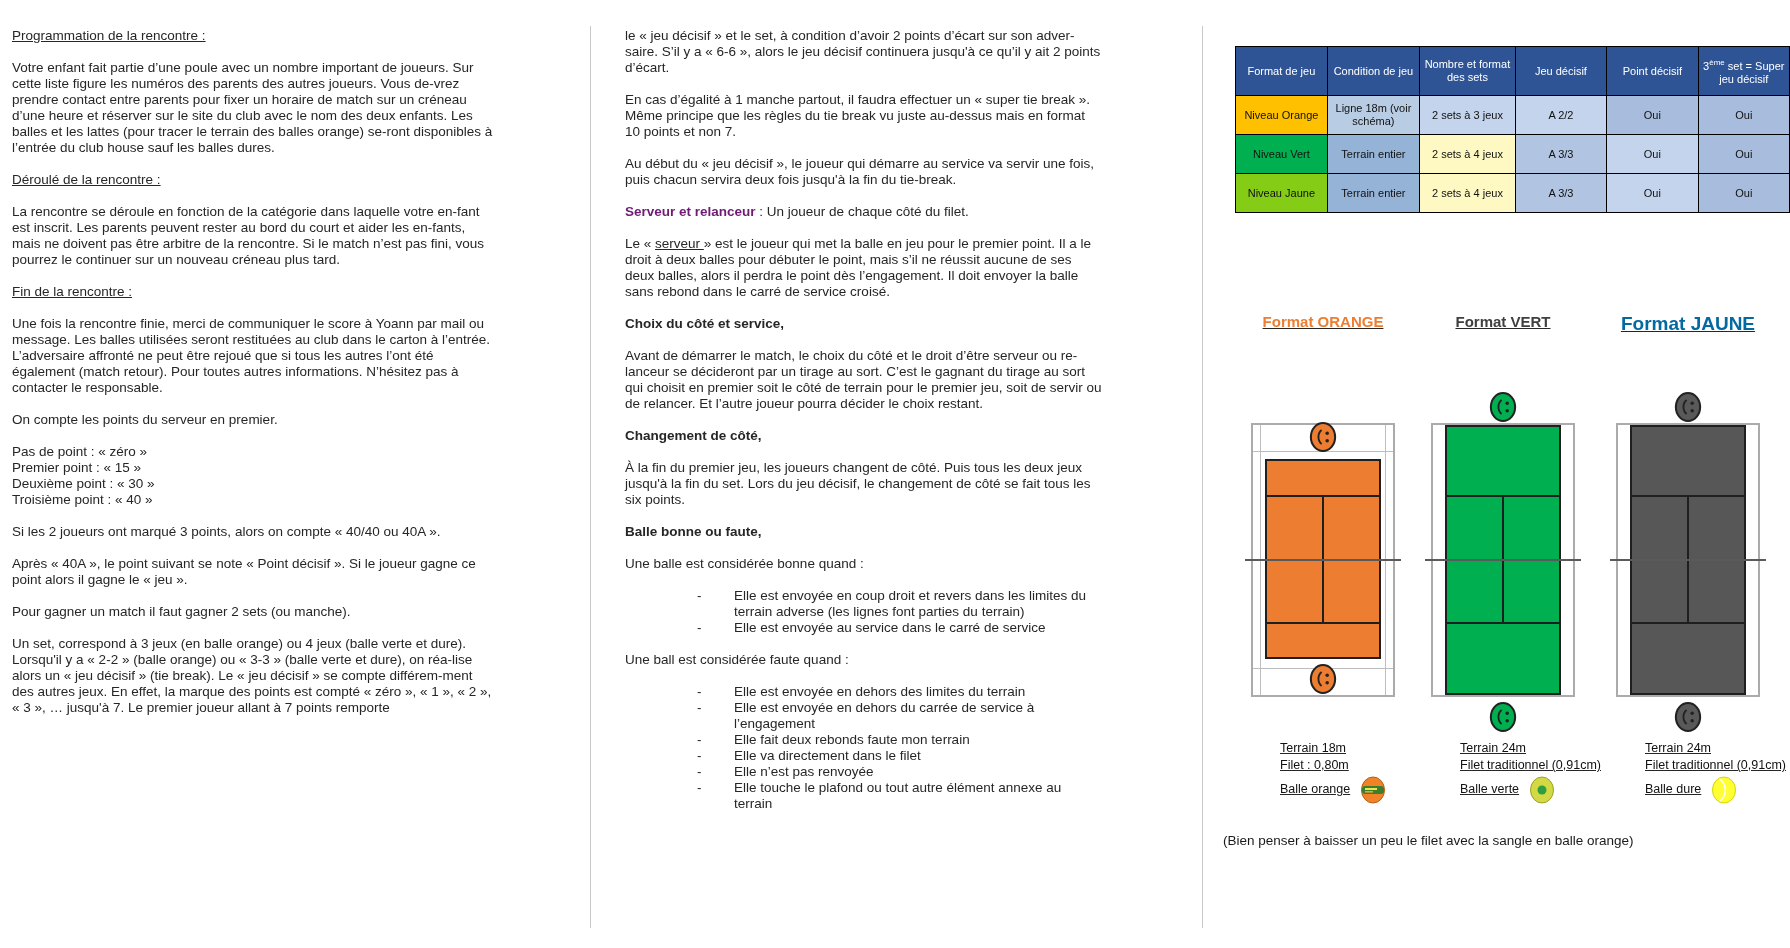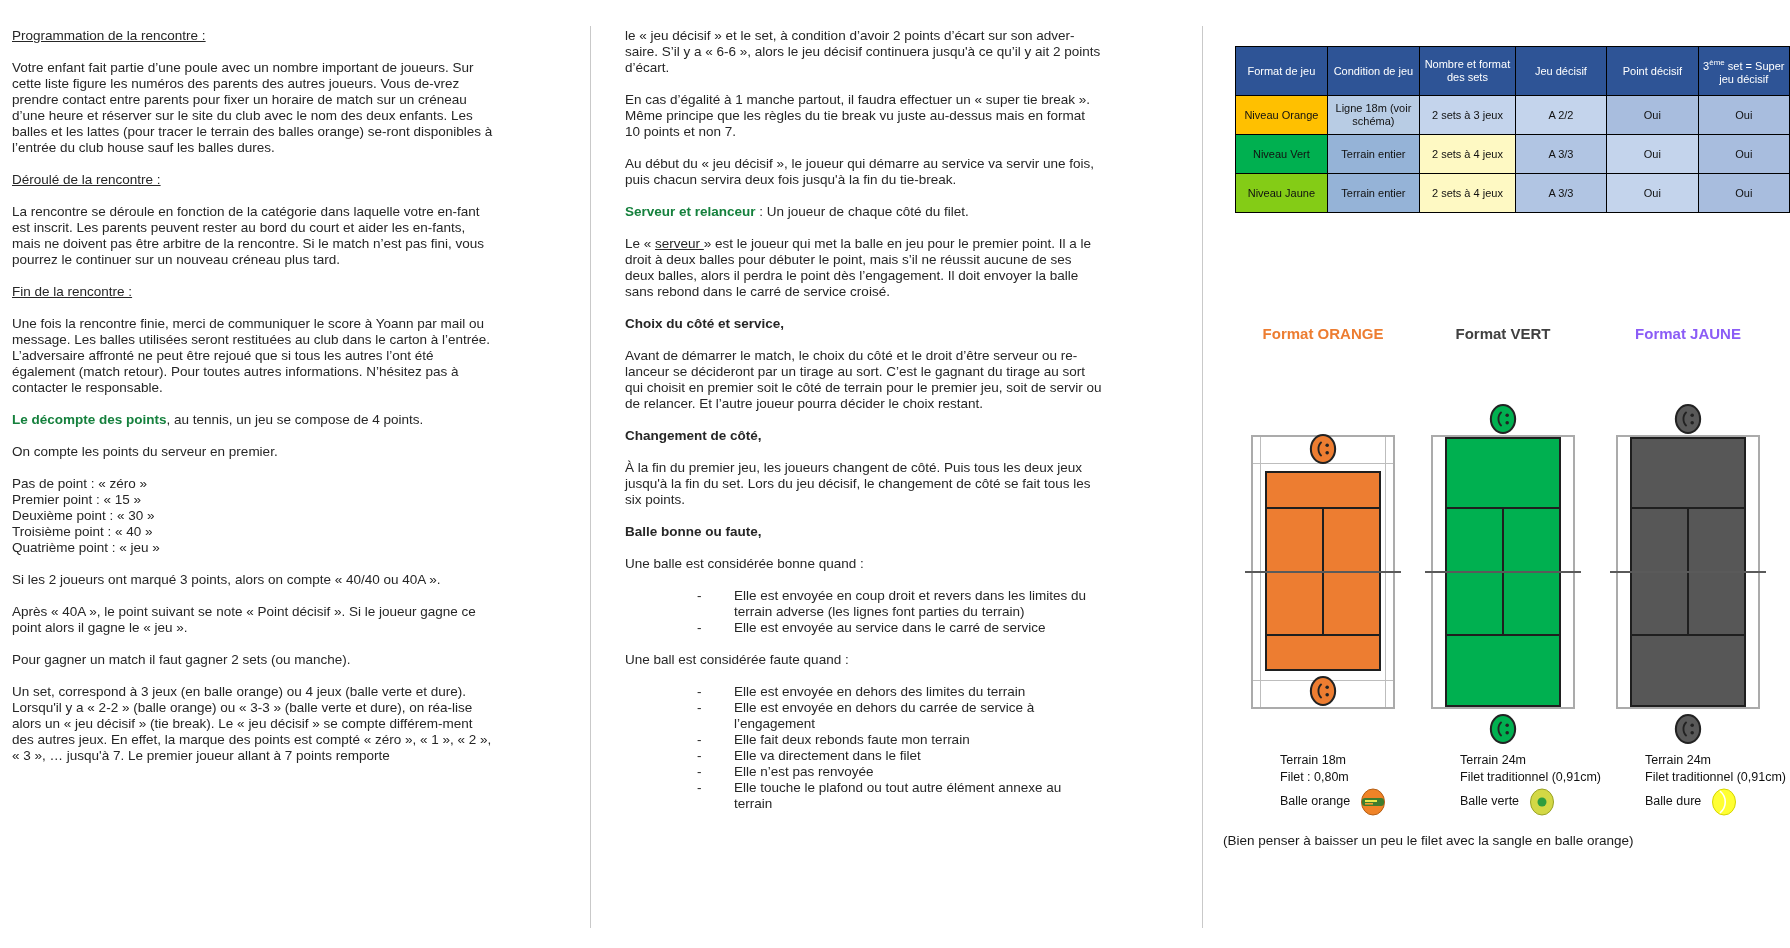--- a/index.html
+++ b/index.html
@@ -8,21 +8,21 @@
   .divider{position:absolute;top:26px;bottom:20px;width:1px;background:#c9c9c9;}
   
   .textcol{position:absolute;top:28px;font-size:13.5px;line-height:16px;}
   #col1{left:12px;width:481px;}
   #col2{left:625px;width:478px;}
   .textcol p{margin:0 0 16px 0;}
   .uhead{text-decoration:underline;margin:30px 0 16px 0;}
   .uhead.first{margin-top:0;}
   .bhead{font-weight:bold;margin:0 0 16px 0;}
   .lead{margin-top:46px;}
-  b{color:#15803d;}
+  b{color:#701a75;}
   .u{text-decoration:underline;}
   .lines div{margin:0;}
   .lines{margin:0 0 16px 0;}
   .bullets{margin:0 0 16px 72px;}
   .bullet{display:flex;}
   .bullet .dash{width:37px;flex:0 0 37px;}
   
   #col3{position:absolute;left:1202px;top:0;width:588px;height:948px;}
   
   .tbl{position:absolute;left:33px;top:12px;border-collapse:collapse;table-layout:fixed;margin-top:34px;}
@@ -33,27 +33,27 @@
   .tbl td{height:34px;color:#111;}
   sup.sm{font-size:8px;vertical-align:super;}
   tr.r0 td.c1{background:#B8CCE4;} tr.r0 td.c2,tr.r0 td.c3{background:#C4D4EC;}
   tr.r0 td.c4,tr.r0 td.c5{background:#A8BDDE;}
   tr.rx td.c1{background:#95B3D7;} tr.rx td.c2{background:#fef9c3;}
   tr.rx td.c3{background:#B1C5E3;} tr.rx td.c4{background:#C4D4EC;}
   tr.rx td.c5{background:#A8BDDE;}
   td.lvl0{background:#FFC000;} td.lvl1{background:#00B050;} td.lvl2{background:#84cc16;}
   
   .courts-area{position:absolute;top:313px;left:0;right:0;height:500px;}
-  .court-fig{position:absolute;top:12px;width:170px;}
+  .court-fig{position:absolute;top:0;width:170px;text-decoration:underline;}
   #fig-orange{left:36px;} #fig-vert{left:216px;} #fig-jaune{left:401px;}
   .court-title{height:20px;text-align:center;font-weight:bold;font-size:15px;
       font-family:"Liberation Sans",sans-serif;}
   #fig-orange .court-title{color:#ED7D31;}
   #fig-vert .court-title{color:#404040;}
-  #fig-jaune .court-title{color:#8b5cf6;font-size:15px;}
+  #fig-jaune .court-title{color:#0369a1;font-size:19px;}
   .ball-slot{height:34px;margin-top:56px;display:flex;justify-content:center;align-items:flex-end;}
   .ball-slot.bottom{height:32px;margin-top:0;align-items:flex-start;padding-top:4px;}
   .court{position:relative;width:140px;height:270px;margin:0 auto;border:2px solid #ababab;background:#fff;}
   .inner{position:absolute;left:12px;right:12px;border:2px solid #1f1f1f;z-index:1;}
   .inner.full{top:0;bottom:0;}
   .inner.mid{top:34px;bottom:36px;background:#ED7D31;}
   .inner.green{background:#00B050;} .inner.grey{background:#575757;}
   .svc{position:absolute;left:12px;right:12px;height:2px;background:#1f1f1f;z-index:2;}
   .svc.top{top:70px;} .svc.bot{top:197px;}
   .centerline{position:absolute;left:50%;margin-left:-1px;top:70px;height:129px;width:2px;background:#1f1f1f;z-index:2;}
@@ -73,28 +73,26 @@
 <div class="divider" style="left:590px"></div>
 <div class="divider" style="left:1202px"></div>
 
 <div id="col1" class="textcol">
   <p class="uhead first">Programmation de la rencontre :</p>
   <p>Votre enfant fait partie d’une poule avec un nombre important de joueurs. Sur cette liste figure les numéros des parents des autres joueurs. Vous de-vrez prendre contact entre parents pour fixer un horaire de match sur un créneau d’une heure et réserver sur le site du club avec le nom des deux enfants. Les balles et les lattes (pour tracer le terrain des balles orange) se-ront disponibles à l’entrée du club house sauf les balles dures.</p>
   <p class="uhead">Déroulé de la rencontre :</p>
   <p>La rencontre se déroule en fonction de la catégorie dans laquelle votre en-fant est inscrit. Les parents peuvent rester au bord du court et aider les en-fants, mais ne doivent pas être arbitre de la rencontre. Si le match n’est pas fini, vous pourrez le continuer sur un nouveau créneau plus tard.</p>
   <p class="uhead">Fin de la rencontre :</p>
   <p>Une fois la rencontre finie, merci de communiquer le score à Yoann par mail ou message. Les balles utilisées seront restituées au club dans le carton à l’entrée. L’adversaire affronté ne peut être rejoué que si tous les autres l’ont été également (match retour). Pour toutes autres informations. N’hésitez pas à contacter le responsable.</p>
-  <p class="lead"><b>Le décompte des points</b><span>, au tennis, un jeu se compose de 4 points.</span></p>
   <p>On compte les points du serveur en premier.</p>
   <div class="lines">
     <div>Pas de point : « zéro »</div>
     <div>Premier point : « 15 »</div>
     <div>Deuxième point : « 30 »</div>
     <div>Troisième point : « 40 »</div>
-    <div>Quatrième point : « jeu »</div>
   </div>
   <p>Si les 2 joueurs ont marqué 3 points, alors on compte « 40/40 ou 40A ».</p>
   <p>Après « 40A », le point suivant se note « Point décisif ». Si le joueur gagne ce point alors il gagne le « jeu ».</p>
   <p>Pour gagner un match il faut gagner 2 sets (ou manche).</p>
   <p>Un set, correspond à 3 jeux (en balle orange) ou 4 jeux (balle verte et dure). Lorsqu'il y a « 2-2 » (balle orange) ou « 3-3 » (balle verte et dure), on réa-lise alors un « jeu décisif » (tie break). Le « jeu décisif » se compte différem-ment des autres jeux. En effet, la marque des points est compté « zéro », « 1 », « 2 », « 3 », … jusqu'à 7. Le premier joueur allant à 7 points remporte</p>
 </div>
 
 <div id="col2" class="textcol">
   <p>le « jeu décisif » et le set, à condition d’avoir 2 points d’écart sur son adver-saire. S’il y a « 6-6 », alors le jeu décisif continuera jusqu'à ce qu’il y ait 2 points d’écart.</p>
   <p>En cas d’égalité à 1 manche partout, il faudra effectuer un « super tie break ». Même principe que les règles du tie break vu juste au-dessus mais en format 10 points et non 7.</p>

